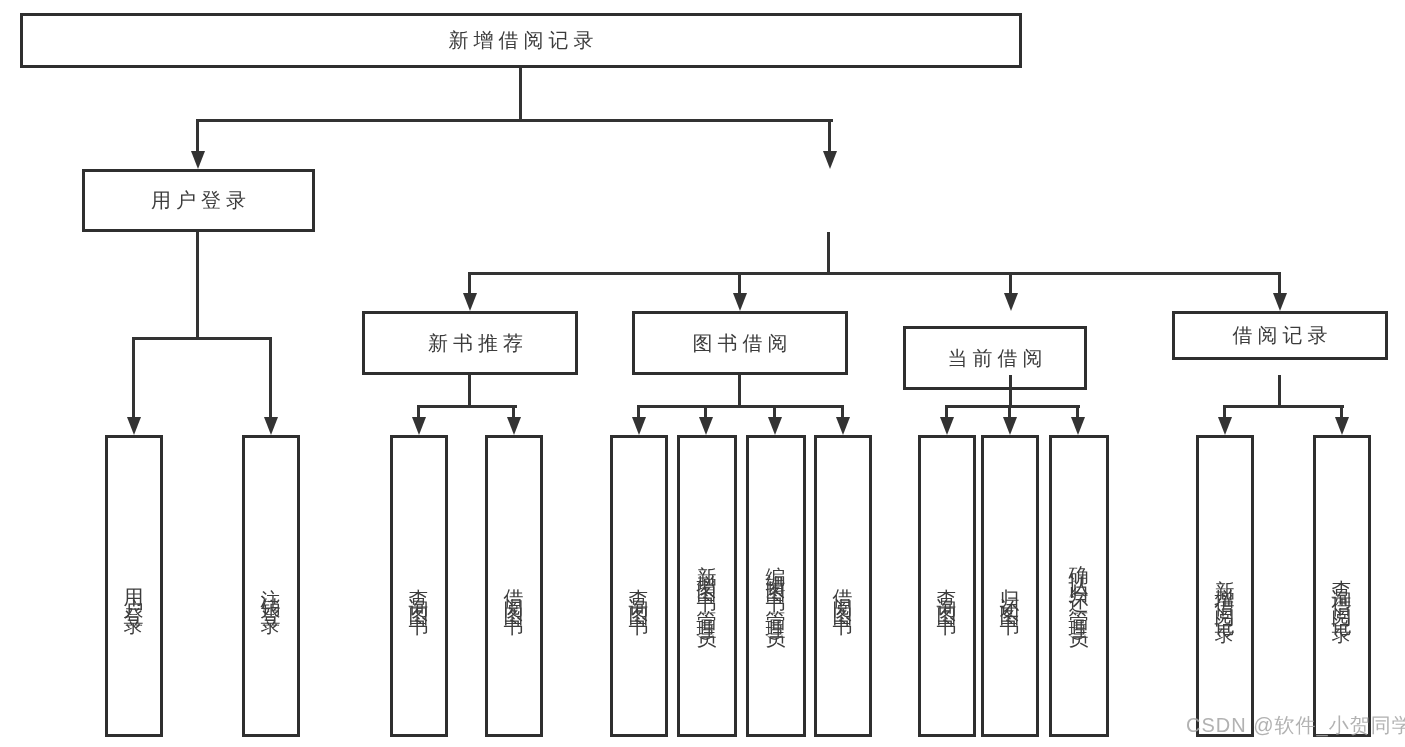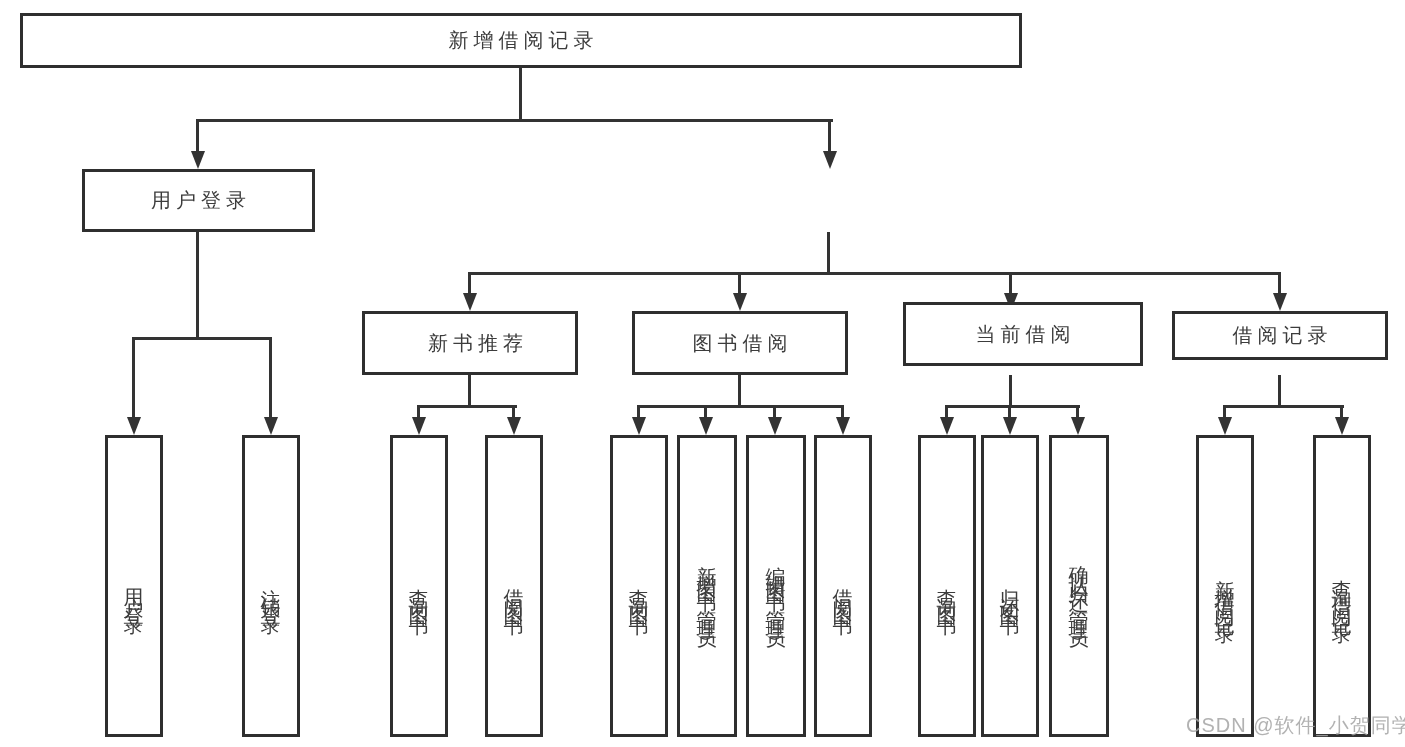--- a/index.html
+++ b/index.html
@@ -96,21 +96,21 @@
   <div class="arrow" style="left:1004px; top:293px;"></div>
   <div class="vl" style="left:1278px; top:272px; height:23px;"></div>
   <div class="arrow" style="left:1273px; top:293px;"></div>
 
   <div class="node hbox" style="left:362px; top:311px; width:216px; height:64px;padding-left:16px;">
     <span>新书推荐</span>
   </div>
   <div class="node hbox" style="left:632px; top:311px; width:216px; height:64px;">
     <span>图书借阅</span>
   </div>
-  <div class="node hbox" style="left:903px; top:302px; width:240px; height:64px;font-family:Liberation Serif, serif;">
+  <div class="node hbox" style="left:903px; top:326px; width:184px; height:64px;font-family:Liberation Serif, serif;">
     <span>当前借阅</span>
   </div>
   <div class="node hbox" style="left:1172px; top:311px; width:216px; height:49px;">
     <span>借阅记录</span>
   </div>
 
   <div class="vl" style="left:468px; top:375px; height:30px;"></div>
   <div class="hl" style="left:417px; top:405px; width:100px;"></div>
   <div class="vl" style="left:417px; top:405px; height:13px;"></div>
   <div class="arrow" style="left:412px; top:417px;"></div>

